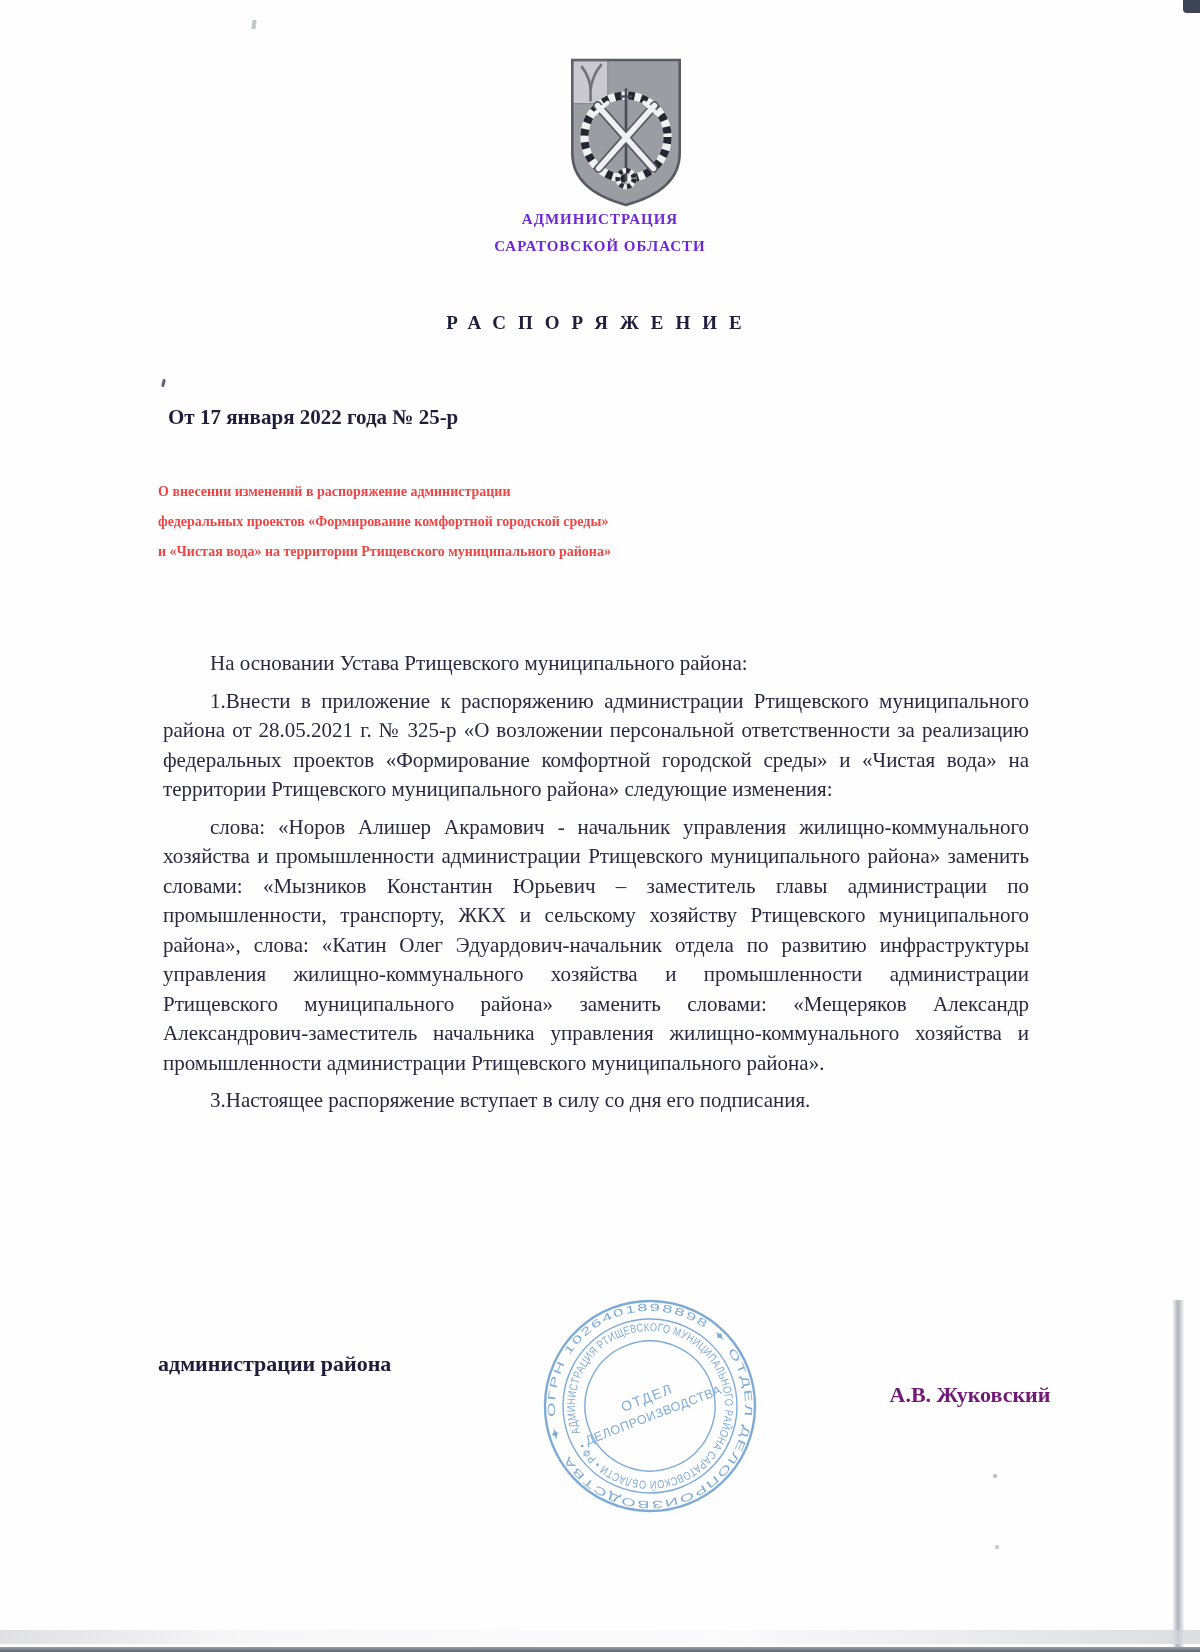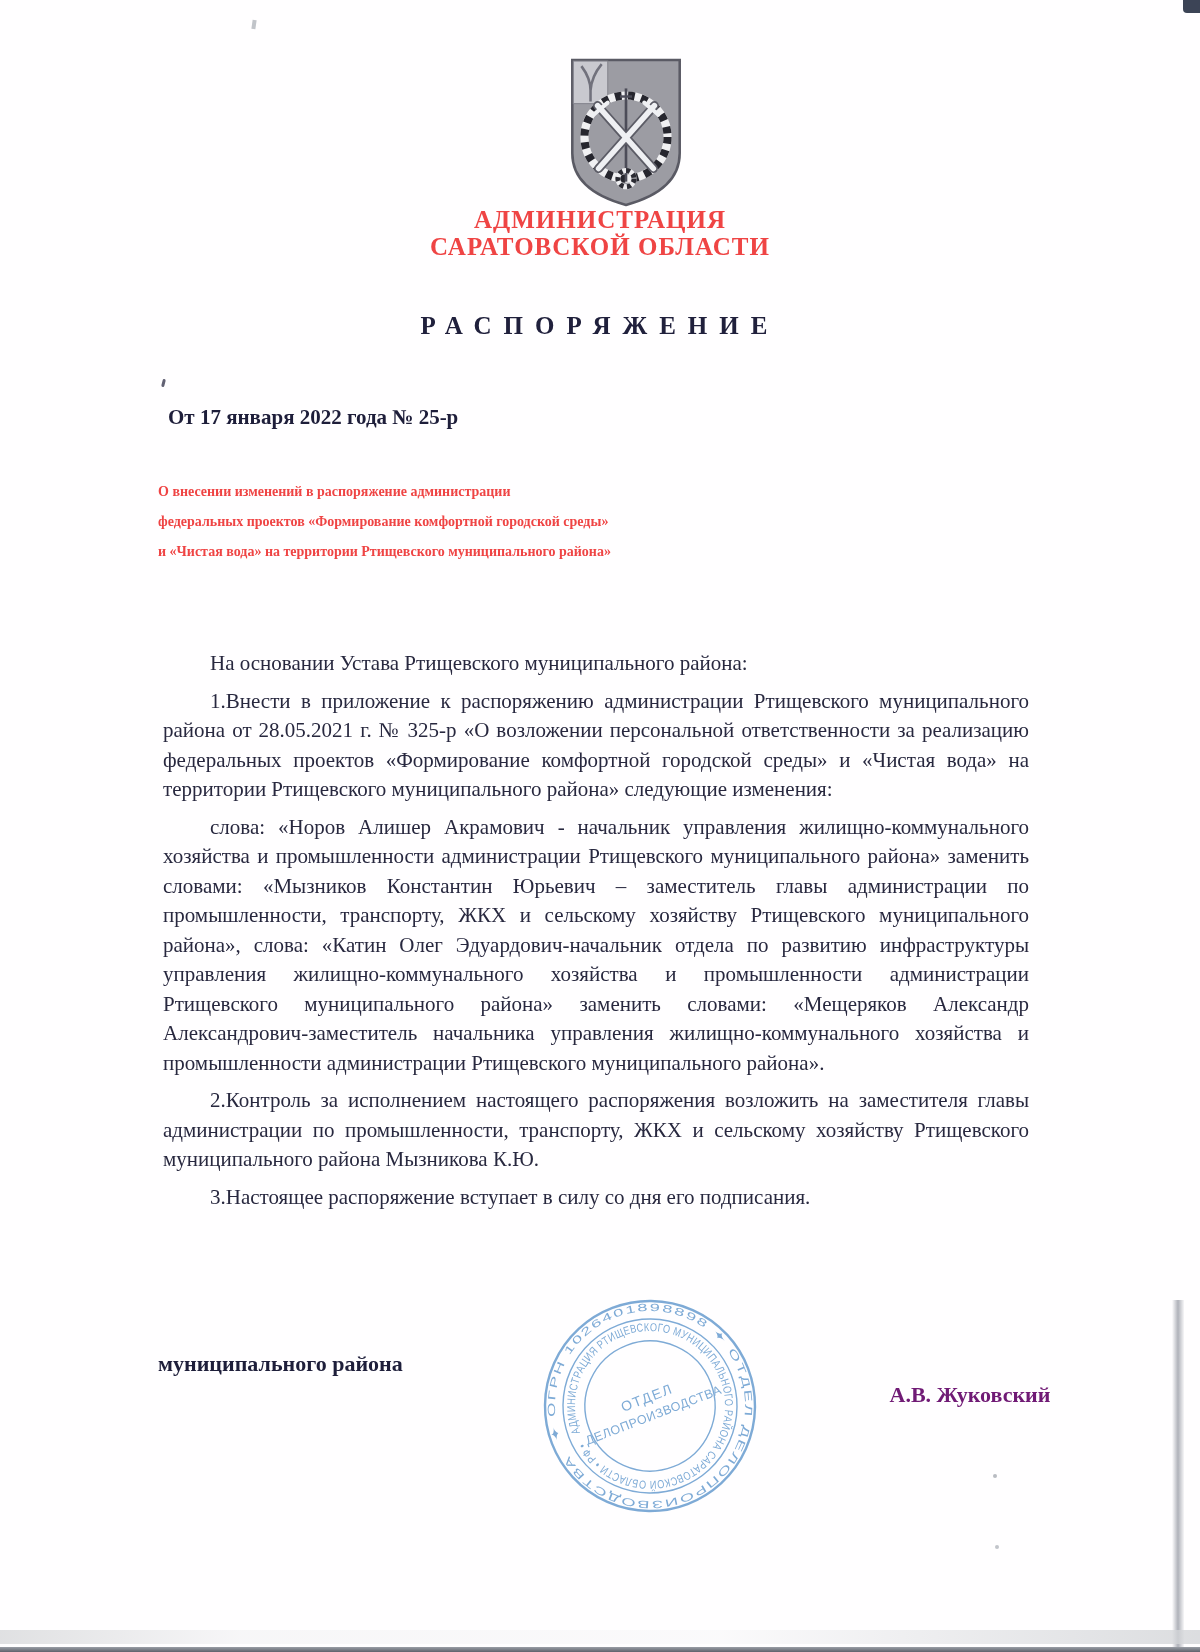--- a/index.html
+++ b/index.html
@@ -11,26 +11,26 @@
     background:#fffeff;
     overflow:hidden;
     font-family:"Liberation Serif","DejaVu Serif",serif;
     color:#262640;
   }
   
   .emblem{position:absolute;left:566px;top:56px;width:120px;height:152px;}
   
   .org-block{
     position:absolute;left:0;top:206px;width:1200px;
-    text-align:center;font-weight:bold;font-size:25px;line-height:27px;
-    letter-spacing:1px;color:#ef4444;
+    text-align:center;font-weight:bold;font-size:15px;line-height:27px;
+    letter-spacing:1px;color:#6d28d9;
   }
   .doc-type{
     position:absolute;left:0;top:312px;width:1200px;
-    text-align:center;font-weight:bold;font-size:25px;
+    text-align:center;font-weight:bold;font-size:19px;
     letter-spacing:12px;color:#20203c;
   }
   .date-line{
     position:absolute;left:168px;top:397px;
     font-weight:bold;font-size:21px;color:#1e1e3a;margin-top:8px;
   }
   .subject{
     position:absolute;left:158px;top:477px;width:940px;
     font-weight:bold;font-size:14px;line-height:30px;color:#ef4444;
   }
@@ -107,26 +107,25 @@
   <div class="subject">
     <div>О внесении изменений в распоряжение администрации</div>
     <div>федеральных проектов «Формирование комфортной городской среды»</div>
     <div>и «Чистая вода» на территории Ртищевского муниципального района»</div>
   </div>
 
   <div class="body-text">
     <p>На основании Устава Ртищевского муниципального района:</p>
     <p>1.Внести в приложение к распоряжению администрации Ртищевского муниципального района от 28.05.2021 г. № 325-р «О возложении персональной ответственности за реализацию федеральных проектов «Формирование комфортной городской среды» и «Чистая вода» на территории Ртищевского муниципального района» следующие изменения:</p>
     <p>слова: «Норов Алишер Акрамович - начальник управления жилищно-коммунального хозяйства и промышленности администрации Ртищевского муниципального района» заменить словами: «Мызников Константин Юрьевич – заместитель главы администрации по промышленности, транспорту, ЖКХ и сельскому хозяйству Ртищевского муниципального района», слова: «Катин Олег Эдуардович-начальник отдела по развитию инфраструктуры управления жилищно-коммунального хозяйства и промышленности администрации Ртищевского муниципального района» заменить словами: «Мещеряков Александр Александрович-заместитель начальника управления жилищно-коммунального хозяйства и промышленности администрации Ртищевского муниципального района».</p>
-    <p>2.Контроль за исполнением настоящего распоряжения возложить на заместителя главы администрации по промышленности, транспорту, ЖКХ и сельскому хозяйству Ртищевского муниципального района Мызникова К.Ю.</p>
     <p>3.Настоящее распоряжение вступает в силу со дня его подписания.</p>
   </div>
 
   <div class="sig-left">
-    <div>муниципального района</div>
+    <div>администрации района</div>
   </div>
   <div class="sig-name">А.В. Жуковский</div>
 
   <svg class="stamp" viewBox="0 0 224 224" aria-hidden="true">
     <g transform="rotate(-21 112 112)" fill="none" stroke="#5e96cc">
       <circle cx="112" cy="112" r="105" stroke-width="2.4"></circle>
       <circle cx="112" cy="112" r="87" stroke-width="1.4"></circle>
       <circle cx="112" cy="112" r="65" stroke-width="1.4"></circle>
       <path id="stamp-outer-path" d="M 17,112 a 95,95 0 1 1 190,0 a 95,95 0 1 1 -190,0" stroke="none"></path>
       <path id="stamp-inner-path" d="M 37,112 a 75,75 0 1 1 150,0 a 75,75 0 1 1 -150,0" stroke="none"></path>

